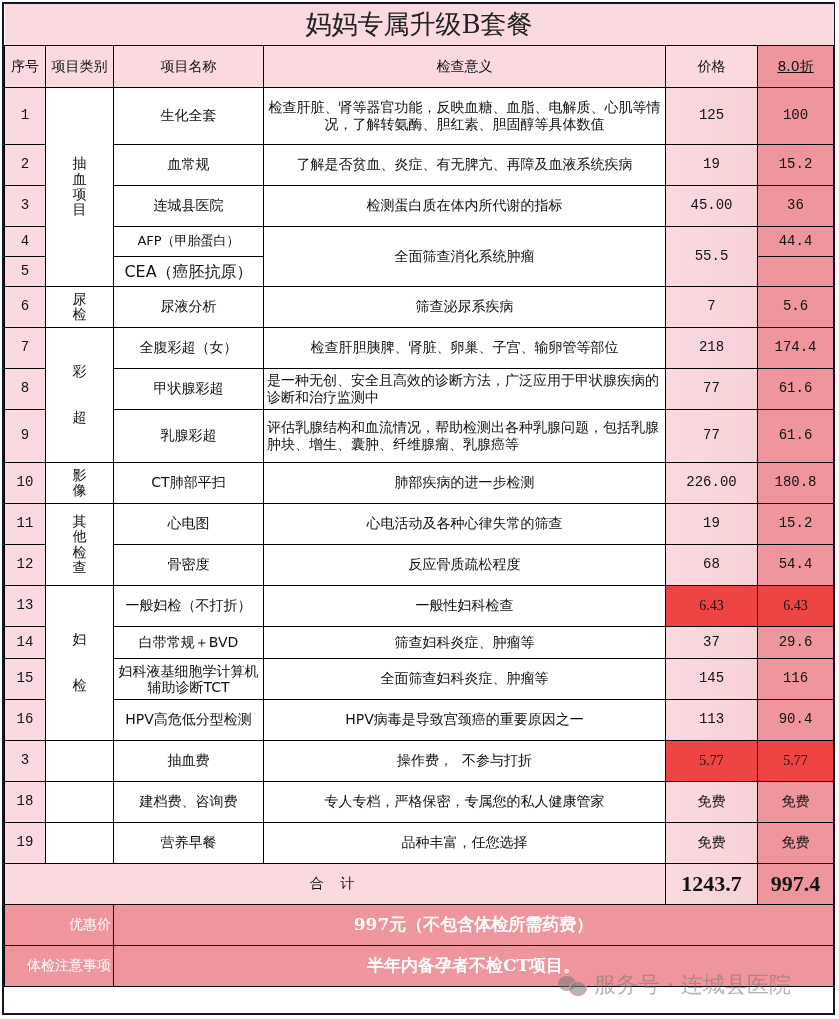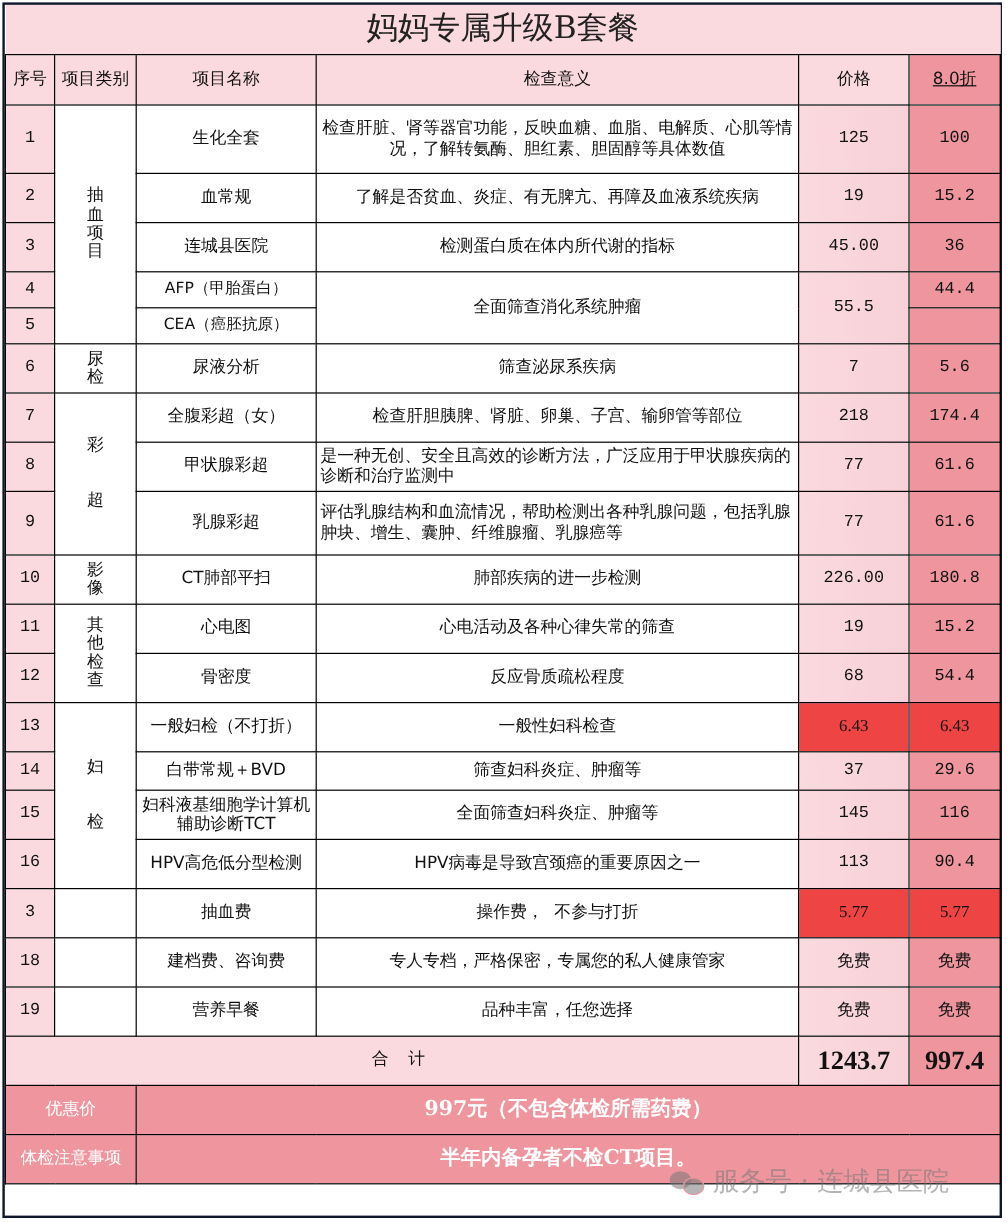--- a/index.html
+++ b/index.html
@@ -14,21 +14,21 @@
   .cat { background:#fff; font-size:14px; line-height:1.1; }
   .name { background:#fff; }
   .meaning { background:#fff; font-size:14px; }
   .meaning.left { text-align:left; padding-left:3px; }
   .price { background:linear-gradient(to right,#fadadf,#f7d1d7); font-family:"Liberation Mono", monospace; }
   .disc { background:#ee959e; font-family:"Liberation Mono", monospace; }
   .plain { background:#ef4444; font-family:Liberation Serif, serif; }
   .free { font-family:"DejaVu Sans", sans-serif; }
   .total-label { background:#fadadf; letter-spacing:6px; }
   .total-num { font-family:"Liberation Serif", serif; font-weight:bold; font-size:22px; }
-  .footer-label { background:#ee959e; color:#fff; font-size:14px; }
+  .footer-label { background:#ee959e; color:#fff; font-size:14px;text-align:right; }
   .footer-val { background:#ee959e; color:#fff; font-weight:bold; font-size:17px; font-family:"DejaVu Serif", serif;margin-top:27px; }
   .watermark { position:absolute; left:558px; top:970px; font-size:22px; color:rgba(120,120,120,0.55); display:flex; align-items:center; gap:6px; pointer-events:none; }
   .wm-icon { width:30px; height:22px; position:relative; }
   .wm-icon .b1 { position:absolute; left:0; top:2px; width:18px; height:15px; border-radius:50%; background:rgba(120,120,120,0.55); }
   .wm-icon .b2 { position:absolute; left:11px; top:7px; width:16px; height:13px; border-radius:50%; background:rgba(120,120,120,0.55); border:1px solid #ee959e; }
 </style>
 </head>
 <body>
 
 <div class="sheet">
@@ -85,21 +85,21 @@
   <tr style="height:30px">
     <td class="seq">4</td>
     <td class="name" style="font-size:13px">AFP（甲胎蛋白）</td>
     <td class="meaning" rowspan="2">全面筛查消化系统肿瘤</td>
     <td class="price" rowspan="2">55.5</td>
     <td class="disc">44.4</td>
   </tr>
 
   <tr style="height:30px">
     <td class="seq">5</td>
-    <td class="name" style="font-size:13px">CEA（癌胚抗原）</td>
+    <td class="name" style="font-size:16px">CEA（癌胚抗原）</td>
     <td class="disc"></td>
   </tr>
 
   <tr style="height:41px">
     <td class="seq">6</td>
     <td class="cat" style="white-space:pre-line">尿
 检</td>
     <td class="name">尿液分析</td>
     <td class="meaning">筛查泌尿系疾病</td>
     <td class="price">7</td>

